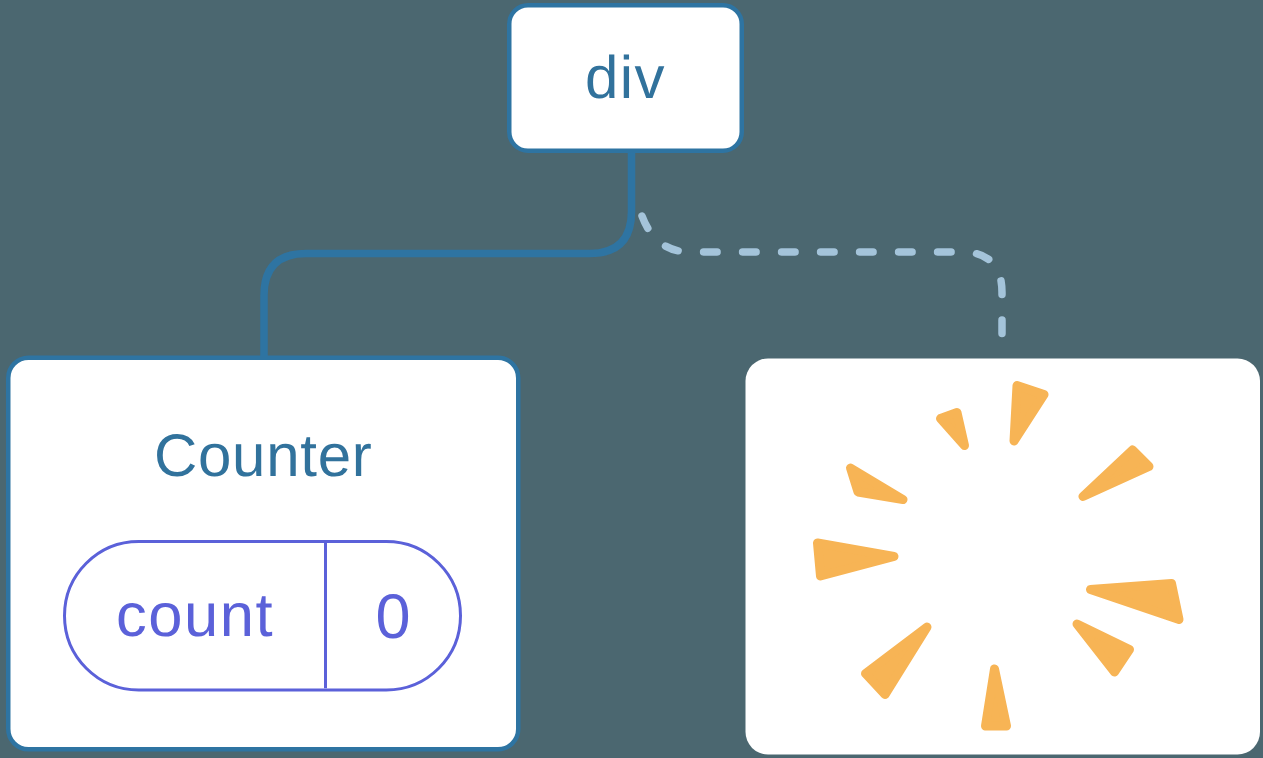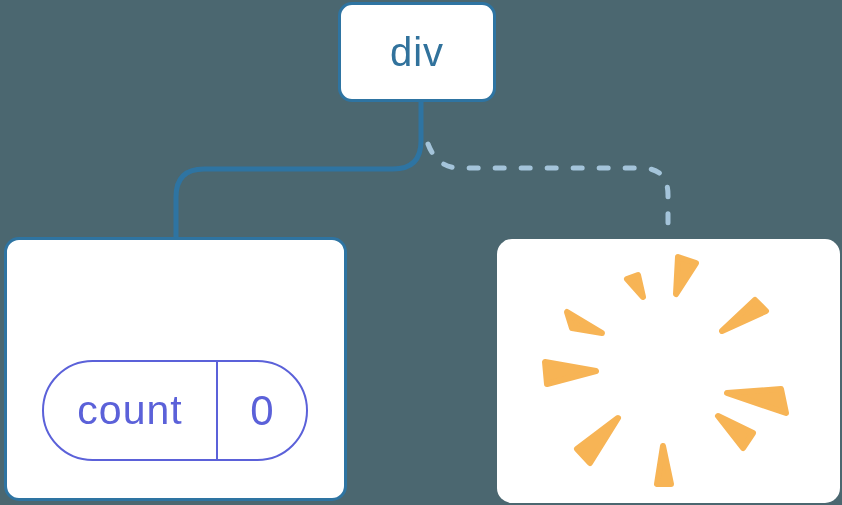--- a/index.html
+++ b/index.html
@@ -101,20 +101,21 @@
   <svg id="connectors" viewBox="0 0 842 505" xmlns="http://www.w3.org/2000/svg">
     <path d="M421,101 L421,141 Q421,169 393,169 L204,169 Q176,169 176,197 L176,238" fill="none" stroke="#2E74A2" stroke-width="5"></path>
     <path d="M428,144 Q437,168 460,168 L641,168 Q668,168 668,195 L668,238" fill="none" stroke="#A4C4DA" stroke-width="5" stroke-dasharray="9 17" stroke-linecap="round"></path>
   </svg>
 
   <div class="node root-node">
     <span class="root-label">div</span>
   </div>
 
   <div class="node counter-node">
+    <div class="counter-title">Counter</div>
     <div class="state-pill">
       <div class="pill-name-section">count</div>
       <div class="pill-value-section">0</div>
     </div>
   </div>
 
   <div class="node removed-node">
     <svg class="poof-svg" viewBox="497 239 343 264" xmlns="http://www.w3.org/2000/svg">
       <g fill="#F7B455" stroke="#F7B455" stroke-width="6" stroke-linejoin="round">
         <polygon points="678,257 696,263 676,294"></polygon>

